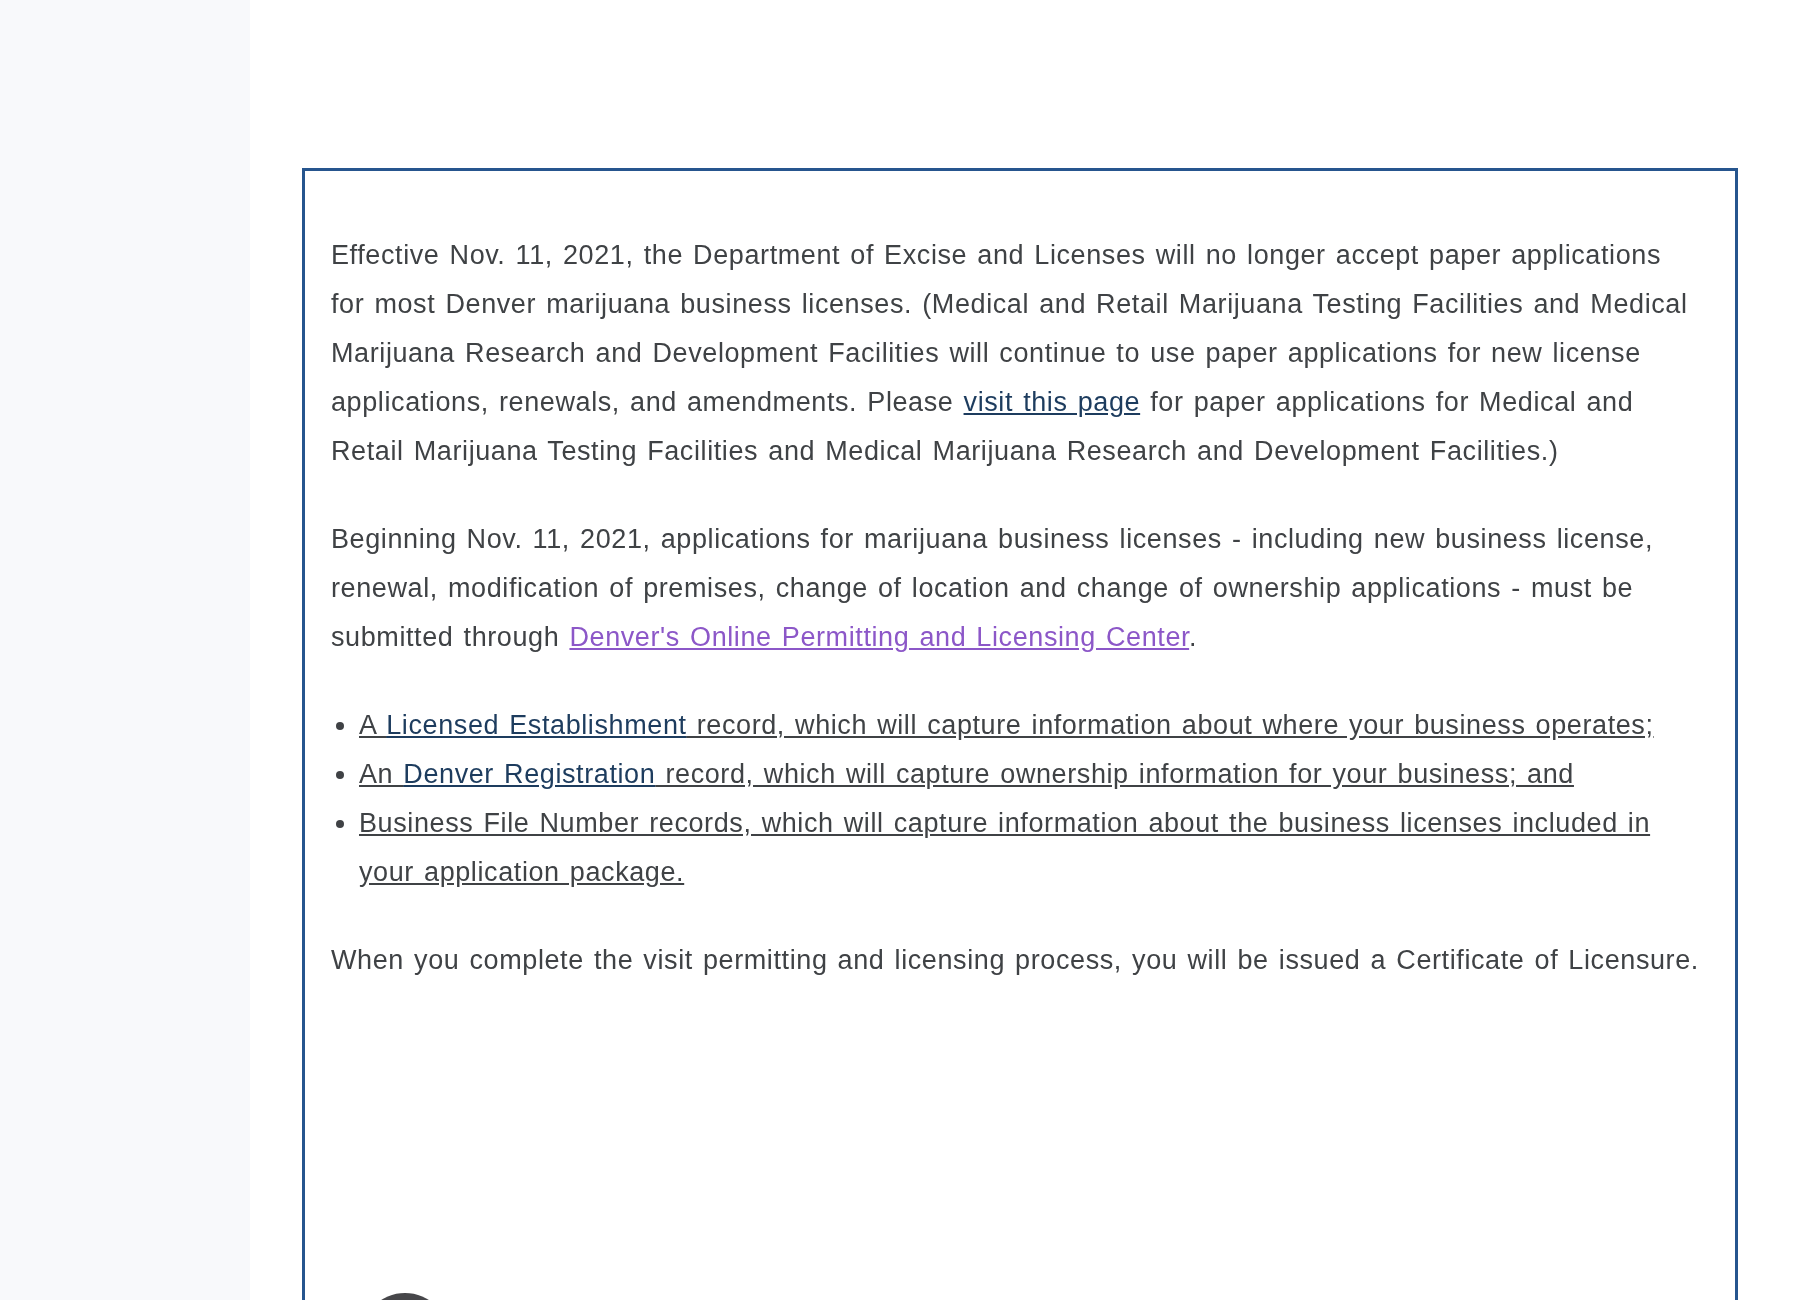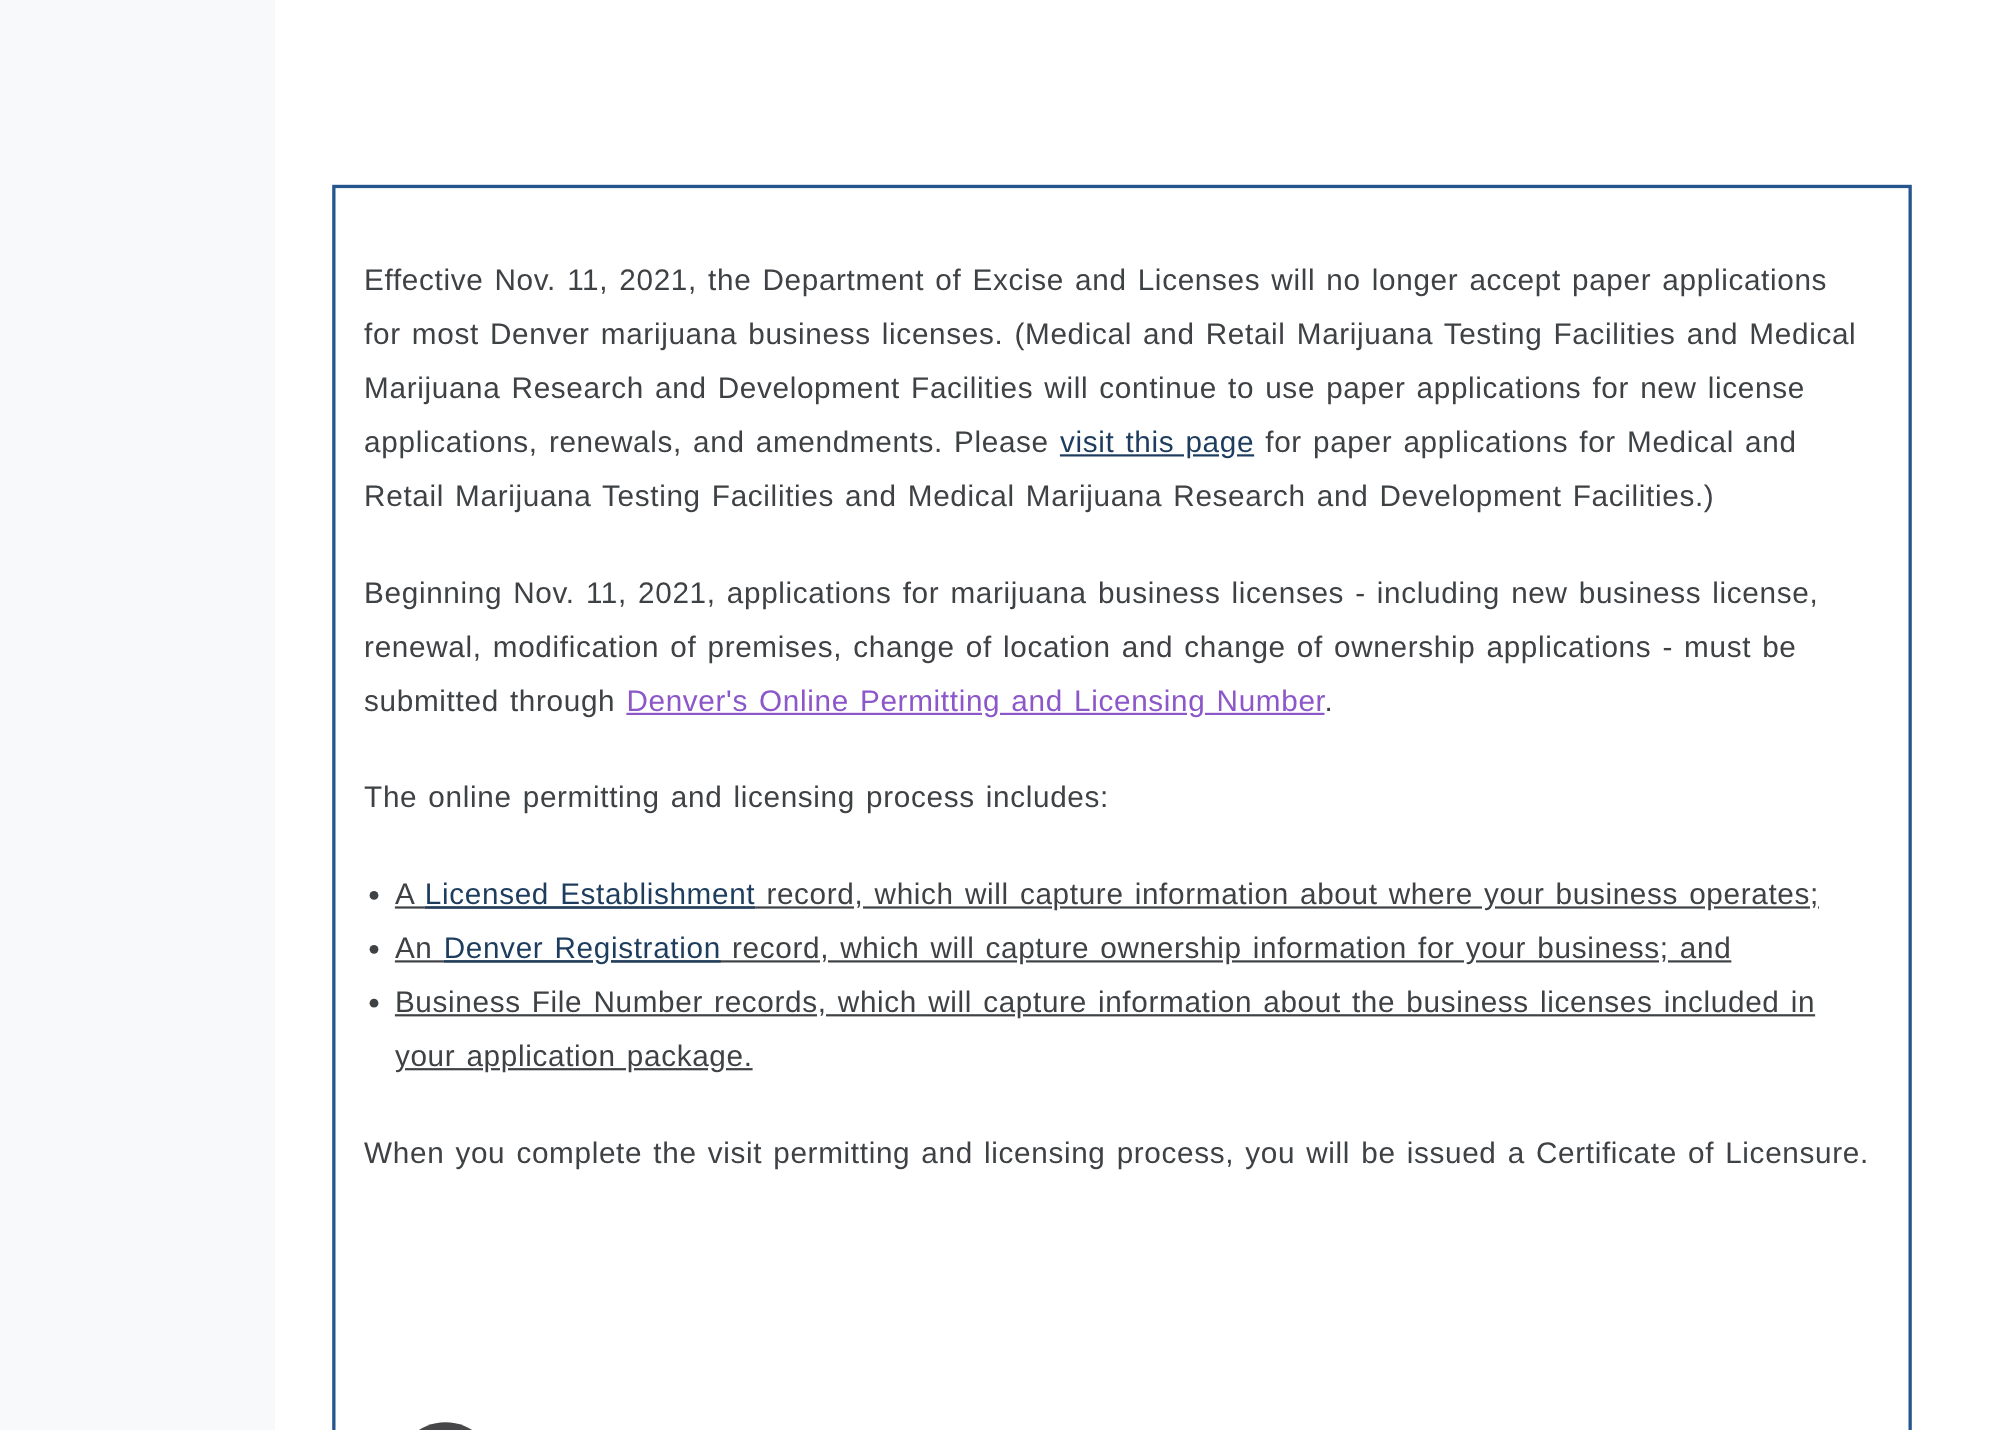--- a/index.html
+++ b/index.html
@@ -58,23 +58,22 @@
 </head>
 <body>
 
 <div class="sidebar"></div>
 
 <div class="notice-box">
   <div class="content">
 
     <p><span>Effective Nov. 11, 2021, the Department of Excise and Licenses will no longer accept paper applications for most Denver marijuana business licenses. (Medical and Retail Marijuana Testing Facilities and Medical Marijuana Research and Development Facilities will continue to use paper applications for new license applications, renewals, and amendments. Please </span><a class="link-navy">visit this page</a><span> for paper applications for Medical and Retail Marijuana Testing Facilities and Medical Marijuana Research and Development Facilities.)</span></p>
 
-    <p><span>Beginning Nov. 11, 2021, applications for marijuana business licenses - including new business license, renewal, modification of premises, change of location and change of ownership applications - must be submitted through </span><a class="link-purple">Denver's Online Permitting and Licensing Number</a><span>.</span></p>
+    <p><span>Beginning Nov. 11, 2021, applications for marijuana business licenses - including new business license, renewal, modification of premises, change of location and change of ownership applications - must be submitted through </span><a class="link-purple">Denver's Online Permitting and Licensing Center</a><span>.</span></p>
 
-    <p>The online permitting and licensing process includes:</p>
 
     <ul>
       <li><span>A </span><a class="link-navy">Licensed Establishment</a><span> record, which will capture information about where your business operates;</span></li>
       <li><span>An </span><a class="link-navy">Denver Registration</a><span> record, which will capture ownership information for your business; and</span></li>
       <li><span>Business File Number records, which will capture information about the business licenses included in your application package.</span><span></span></li>
     </ul>
 
     <p>When you complete the visit permitting and licensing process, you will be issued a Certificate of Licensure.</p>
 
   </div>

